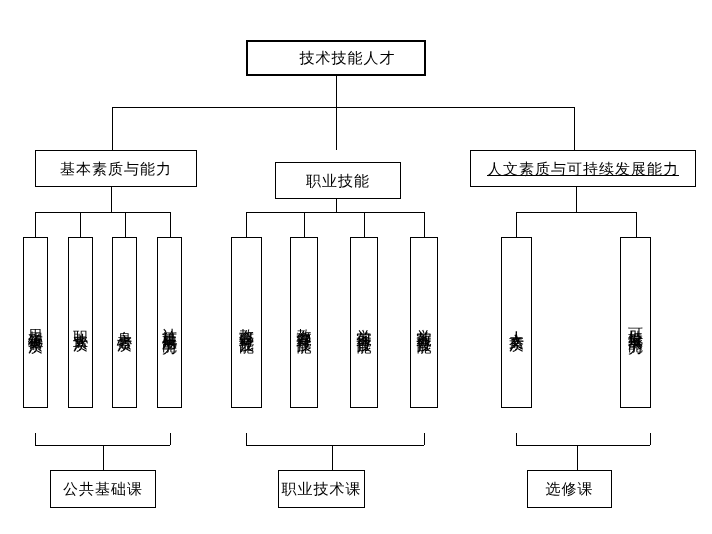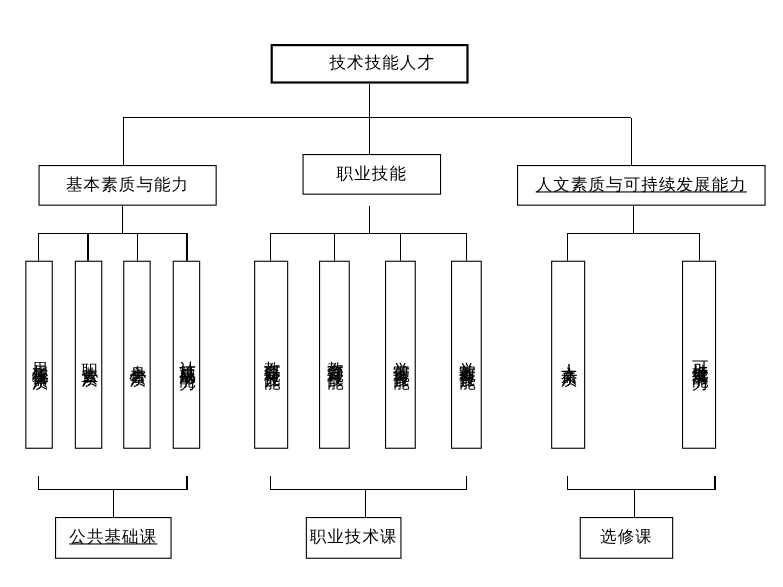--- a/index.html
+++ b/index.html
@@ -41,35 +41,35 @@
   }
   .vbox {
     writing-mode: vertical-rl;
     text-orientation: upright;
     letter-spacing: 2px;
   }
   
   .root { left: 246px; top: 40px; width: 180px; height: 36px; border-width: 2px; padding-left: 23px; }
   
   .b1 { left: 35px;  top: 150px; width: 162px; height: 37px; }
-  .b2 { left: 275px; top: 140px; width: 126px; height: 37px; }
+  .b2 { left: 275px; top: 162px; width: 126px; height: 37px; }
   .b3 { left: 470px; top: 150px; width: 226px; height: 37px; text-decoration: underline; }
   
   .g1c1 { left: 23px;  top: 237px; width: 25px; height: 171px; }
   .g1c2 { left: 68px;  top: 237px; width: 25px; height: 171px; }
   .g1c3 { left: 112px; top: 237px; width: 25px; height: 171px; }
   .g1c4 { left: 157px; top: 237px; width: 25px; height: 171px; }
   .g2c1 { left: 231px; top: 237px; width: 31px; height: 171px; }
   .g2c2 { left: 290px; top: 237px; width: 28px; height: 171px; }
   .g2c3 { left: 350px; top: 237px; width: 28px; height: 171px; }
   .g2c4 { left: 410px; top: 237px; width: 28px; height: 171px; }
   .g3c1 { left: 501px; top: 237px; width: 31px; height: 171px; }
   .g3c2 { left: 620px; top: 237px; width: 31px; height: 171px; }
   
-  .c1 { left: 50px;  top: 470px; width: 106px; height: 38px; text-decoration: underline; }
+  .c1 { left: 50px;  top: 470px; width: 106px; height: 38px; }
   .c2 { left: 278px; top: 470px; width: 87px; height: 38px; }
   .c3 { left: 527px; top: 470px; width: 85px;  height: 38px; }
 </style>
 </head>
 <body>
 
 <div class="canvas">
 
   <svg class="lines" width="712" height="534" viewBox="0 0 712 534" xmlns="http://www.w3.org/2000/svg" shape-rendering="crispEdges">
 

